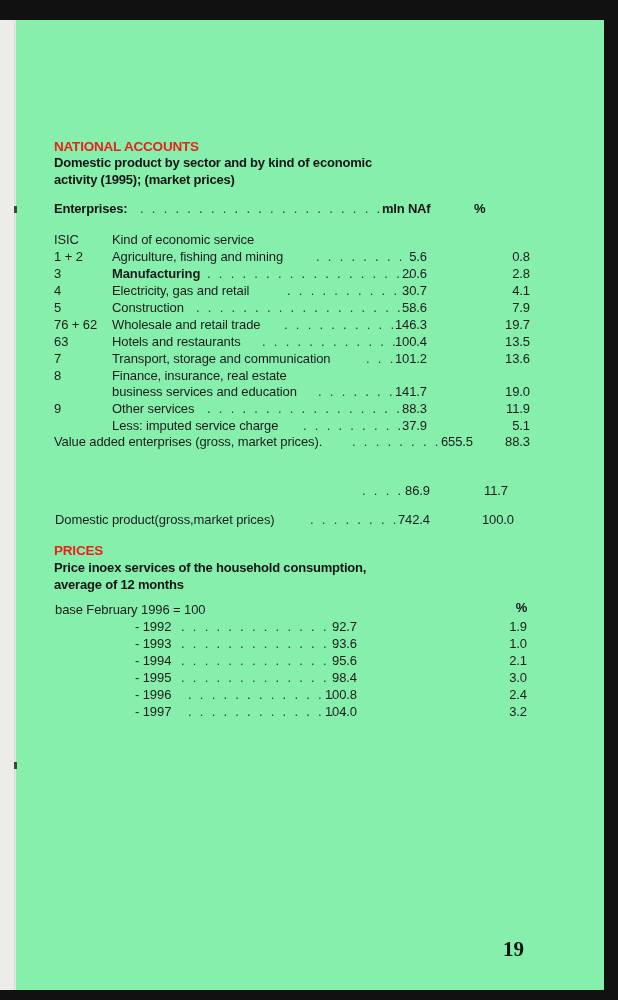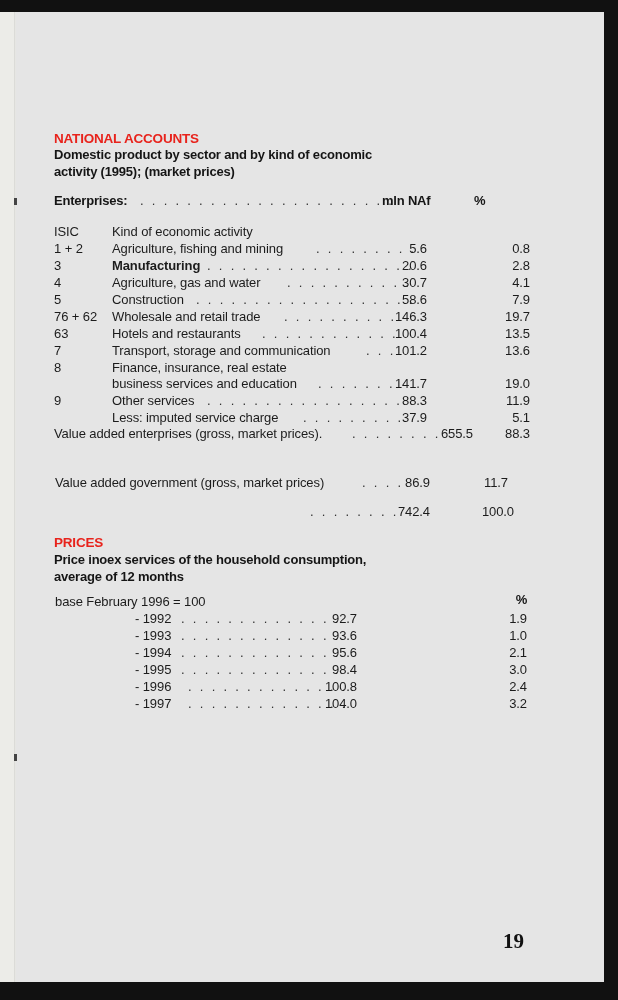--- a/index.html
+++ b/index.html
@@ -6,23 +6,23 @@
     body {
       width: 618px; height: 1000px;
       background: #111111;
       position: relative;
       overflow: hidden;
       font-family: "Liberation Sans", sans-serif;
       color: #1a1a1a;
     }
     .page {
       position: absolute;
-      left: 0; top: 12px;
+      left: 0; top: 20px;
       width: 604px; height: 970px;
-      background: #e5e5e5;
+      background: #86efac;
     }
     .gutter {
       position: absolute;
       left: 14px; top: 0; width: 2px; height: 970px;
       background: linear-gradient(to right, #d6d6d2, #ebebe8);
     }
     .gutter-left {
       position: absolute; left: 0; top: 0; width: 14px; height: 970px;
       background: #ecece8;
     }
@@ -56,38 +56,38 @@
   <div class="abs h-red" style="left:54px; top:119px;">NATIONAL ACCOUNTS</div>
   <div class="abs h-bold" style="left:54px; top:135px;">Domestic product by sector and by kind of economic</div>
   <div class="abs h-bold" style="left:54px; top:152px;">activity (1995); (market prices)</div>
 
   <div class="abs h-bold" style="left:54px; top:181px;">Enterprises:</div>
   <div class="abs t dots" style="left:140px; top:181px;">. . . . . . . . . . . . . . . . . . . . . .</div>
   <div class="abs h-bold" style="left:382px; top:181px;">mln NAf</div>
   <div class="abs h-bold" style="left:474px; top:181px;">%</div>
 
   <div class="abs t" style="left:54px; top:212px;">ISIC</div>
-  <div class="abs t" style="left:112px; top:212px;">Kind of economic activity</div>
+  <div class="abs t" style="left:112px; top:212px;">Kind of economic service</div>
 
   <div id="na-rows">
 
     <div class="abs t" style="left:54px; top:229px;">1 + 2</div>
     <div class="abs t" style="left:112px; top:229px;">Agriculture, fishing and mining</div>
     <div class="abs t dots" style="left:316px; top:229px;">. . . . . . . . .</div>
     <div class="abs t num" style="right:177px; top:229px;">5.6</div>
     <div class="abs t num" style="right:74px; top:229px;">0.8</div>
 
     <div class="abs t" style="left:54px; top:246px;">3</div>
     <div class="abs t" style="left:112px; top:246px;font-weight:bold;">Manufacturing</div>
     <div class="abs t dots" style="left:207px; top:246px;">. . . . . . . . . . . . . . . . . .</div>
     <div class="abs t num" style="right:177px; top:246px;">20.6</div>
     <div class="abs t num" style="right:74px; top:246px;">2.8</div>
 
     <div class="abs t" style="left:54px; top:263px;">4</div>
-    <div class="abs t" style="left:112px; top:263px;">Agriculture, gas and water</div>
+    <div class="abs t" style="left:112px; top:263px;">Electricity, gas and retail</div>
     <div class="abs t dots" style="left:287px; top:263px;">. . . . . . . . . . .</div>
     <div class="abs t num" style="right:177px; top:263px;">30.7</div>
     <div class="abs t num" style="right:74px; top:263px;">4.1</div>
 
     <div class="abs t" style="left:54px; top:280px;">5</div>
     <div class="abs t" style="left:112px; top:280px;">Construction</div>
     <div class="abs t dots" style="left:196px; top:280px;">. . . . . . . . . . . . . . . . . . .</div>
     <div class="abs t num" style="right:177px; top:280px;">58.6</div>
     <div class="abs t num" style="right:74px; top:280px;">7.9</div>
 
@@ -127,25 +127,25 @@
     <div class="abs t dots" style="left:303px; top:398px;">. . . . . . . . .</div>
     <div class="abs t num" style="right:177px; top:398px;">37.9</div>
     <div class="abs t num" style="right:74px; top:398px;">5.1</div>
   </div>
 
   <div class="abs t" style="left:54px; top:414px;">Value added enterprises (gross, market prices).</div>
   <div class="abs t dots" style="left:352px; top:414px;">. . . . . . . .</div>
   <div class="abs t num" style="right:131px; top:414px;">655.5</div>
   <div class="abs t num" style="right:74px; top:414px;">88.3</div>
 
-  <div class="abs t" style="left:55px; top:463px;">Value added government (gross, market prices)</div>
   <div class="abs t dots" style="left:362px; top:463px;">. . . .</div>
   <div class="abs t num" style="right:174px; top:463px;">86.9</div>
   <div class="abs t num" style="right:96px; top:463px;">11.7</div>
 
+  <div class="abs t" style="left:55px; top:492px;">Domestic product(gross,market prices)</div>
   <div class="abs t dots" style="left:310px; top:492px;">. . . . . . . .</div>
   <div class="abs t num" style="right:174px; top:492px;">742.4</div>
   <div class="abs t num" style="right:90px; top:492px;">100.0</div>
 
   <div class="abs h-red" style="left:54px; top:523px;">PRICES</div>
   <div class="abs h-bold" style="left:54px; top:540px;">Price inoex services of the household consumption,</div>
   <div class="abs h-bold" style="left:54px; top:557px;">average of 12 months</div>
 
   <div class="abs t" style="left:55px; top:582px;">base February 1996 = 100</div>
   <div class="abs h-bold" style="right:77px; top:580px;">%</div>

